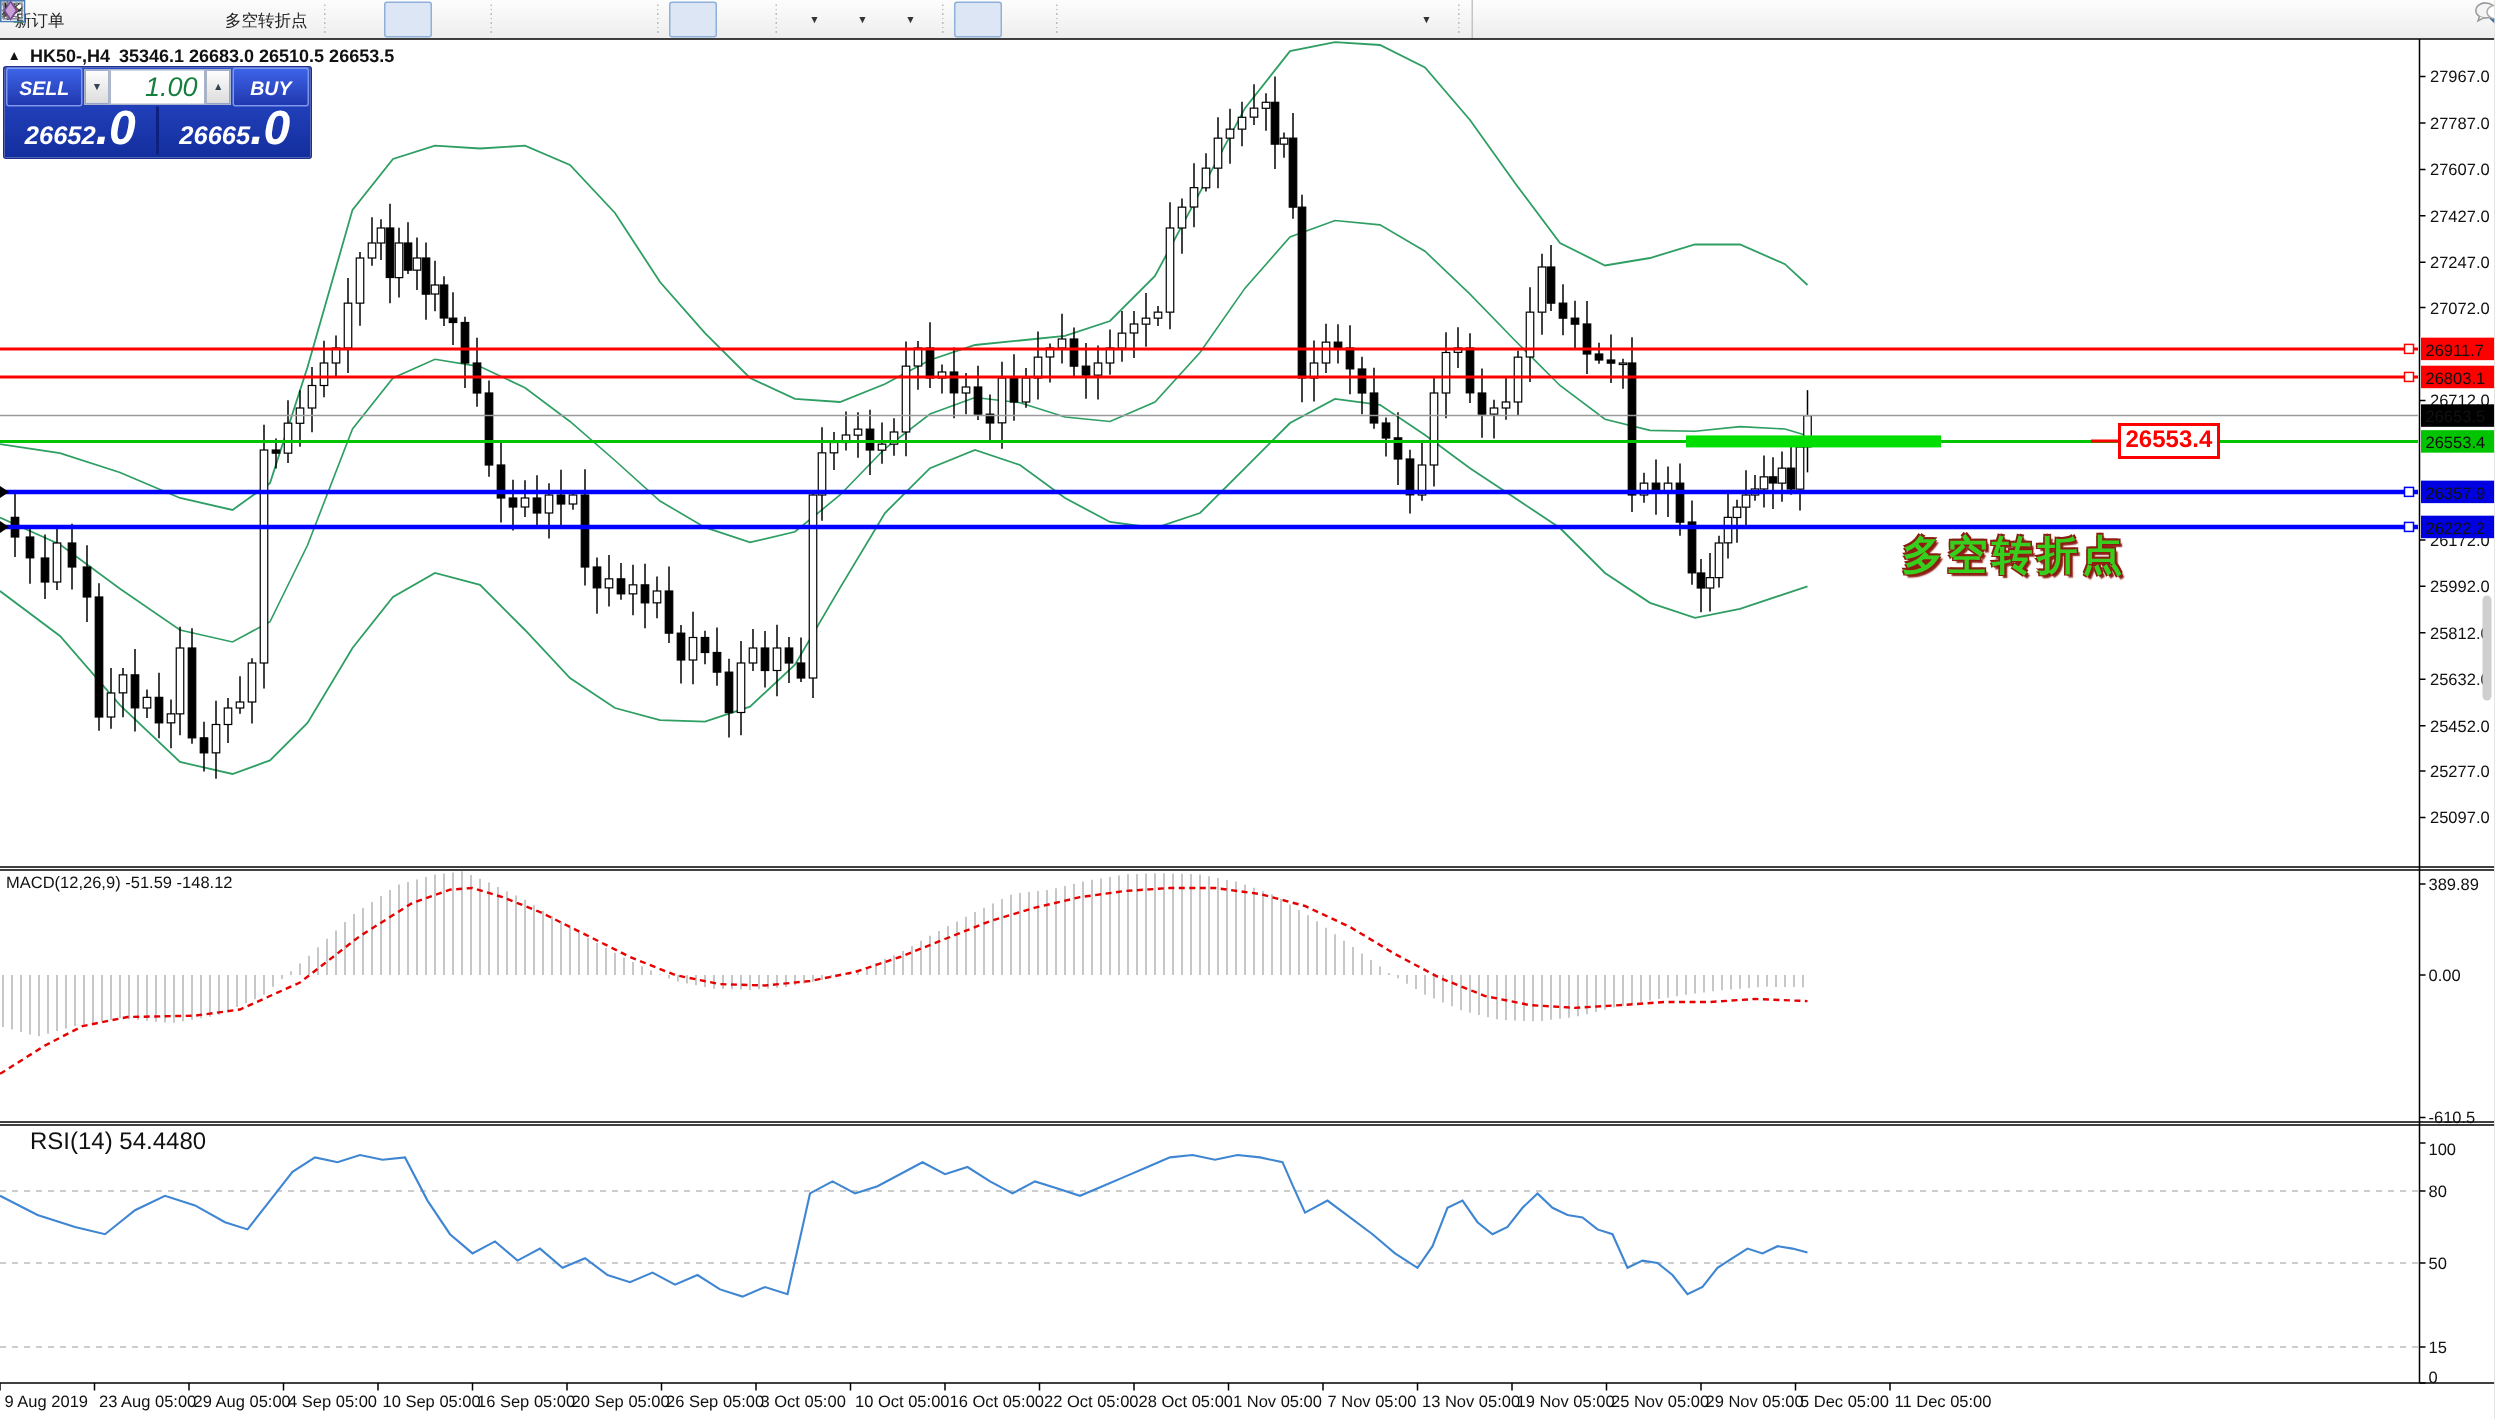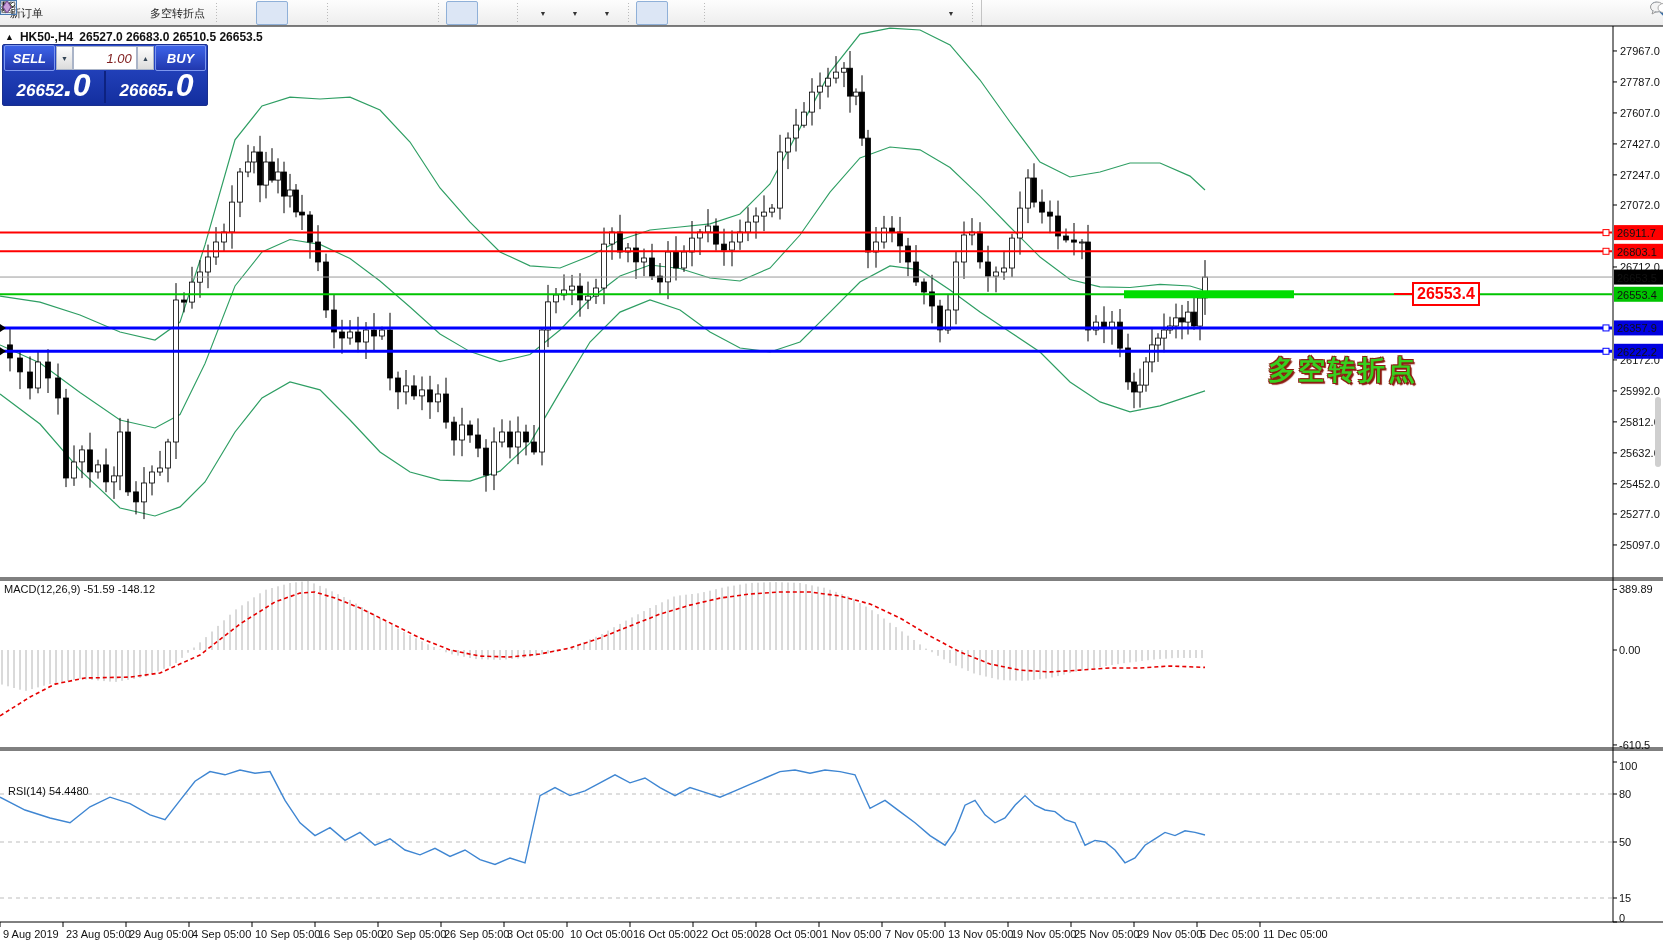--- a/index.html
+++ b/index.html
@@ -30,29 +30,29 @@
   #title .arrow{font-size:9px;}
   #panel{position:absolute;left:2px;top:44px;width:204px;height:60px;
     background:linear-gradient(#2b4ccc,#132e9e);border:1px solid #1a2f8e;border-radius:2px;
     color:#fff;z-index:5;font-style:italic;}
   #panel .row1{display:flex;height:26px;align-items:center;}
   .pbtn{width:51px;height:24px;margin:1px;display:flex;align-items:center;justify-content:center;
     font-size:13px;font-weight:bold;color:#fff;background:linear-gradient(#3d63e8,#2138ae);
     border:1px solid #7d97ee;border-radius:2px;}
   .spin{width:16px;height:22px;background:linear-gradient(#fdfdfd,#dcdcdc);border:1px solid #aab4c8;
     display:flex;align-items:center;justify-content:center;font-size:7px;color:#345;}
-  #lot{width:60px;height:22px;background:#fff;color:#7f1d1d;border:1px solid #aab4c8;
-    font-size:13px;text-align:right;padding-right:4px;display:flex;align-items:center;justify-content:flex-end;}
+  #lot{width:60px;height:22px;background:#fff;color:#15803d;border:1px solid #aab4c8;
+    font-size:18px;text-align:right;padding-right:4px;display:flex;align-items:center;justify-content:flex-end;}
   #panel .row2{display:flex;height:32px;}
   .bigpx{flex:1;display:flex;align-items:baseline;justify-content:center;margin:0 1px;text-align:right;}
   .bigpx .sm{font-size:17px;font-weight:bold;}
   .bigpx .bg{font-size:32px;font-weight:bold;line-height:28px;}
   .pxdiv{width:2px;background:#0d2280;}
   #macdlabel{position:absolute;left:4px;top:583px;font-size:11px;color:#111;z-index:4;}
-  #rsilabel{position:absolute;left:8px;top:753px;font-size:11px;color:#111;z-index:4;margin-top:32px;}
+  #rsilabel{position:absolute;left:20px;top:753px;font-size:16px;color:#111;z-index:4;}
   #pricetag{position:absolute;left:1412px;top:282px;border:2px solid #ff0000;background:#fff;
     color:#ff0000;font-size:16px;font-weight:bold;padding:0 3px;line-height:20px;z-index:6;}
   #pricetag-dash{position:absolute;left:1394px;top:293px;width:18px;height:2px;background:#ff0000;z-index:6;}
   #turnpoint{position:absolute;left:1268px;top:352px;font-size:27px;font-weight:bold;color:#37cf1e;
     letter-spacing:3px;z-index:6;
     text-shadow:1px 1px 0 #8d1d12,-1px -1px 0 #8d1d12,1px -1px 0 #8d1d12,-1px 1px 0 #8d1d12,2px 2px 1px #8d1d12;}
   #scrollthumb{position:absolute;left:1655px;top:397px;width:6px;height:70px;border-radius:3px;
     background:#cfcfcf;z-index:7;}
   svg{position:absolute;left:0;top:0;}
   .axis-text{font-family:"Liberation Sans",sans-serif;font-size:11px;fill:#111;}
@@ -969,21 +969,21 @@
         <line x1="1197" y1="922" x2="1197" y2="927" stroke="#000"></line>
         <text x="1200" y="938" class="date-text">5 Dec 05:00</text>
         <line x1="1260" y1="922" x2="1260" y2="927" stroke="#000"></line>
         <text x="1263" y="938" class="date-text">11 Dec 05:00</text>
       </g>
     </svg>
 
   <div id="title">
     <span class="arrow">▲</span>
     <span>HK50-,H4</span>
-    <span>26527.0 26683.0 26510.5 26653.5</span>
+    <span>35346.1 26683.0 26510.5 26653.5</span>
   </div>
 
   <div id="panel">
     <div class="row1">
       <div class="pbtn">SELL</div>
       <div class="spin">
           <span>▼</span>
         </div>
       <div id="lot">1.00</div>
       <div class="spin">

